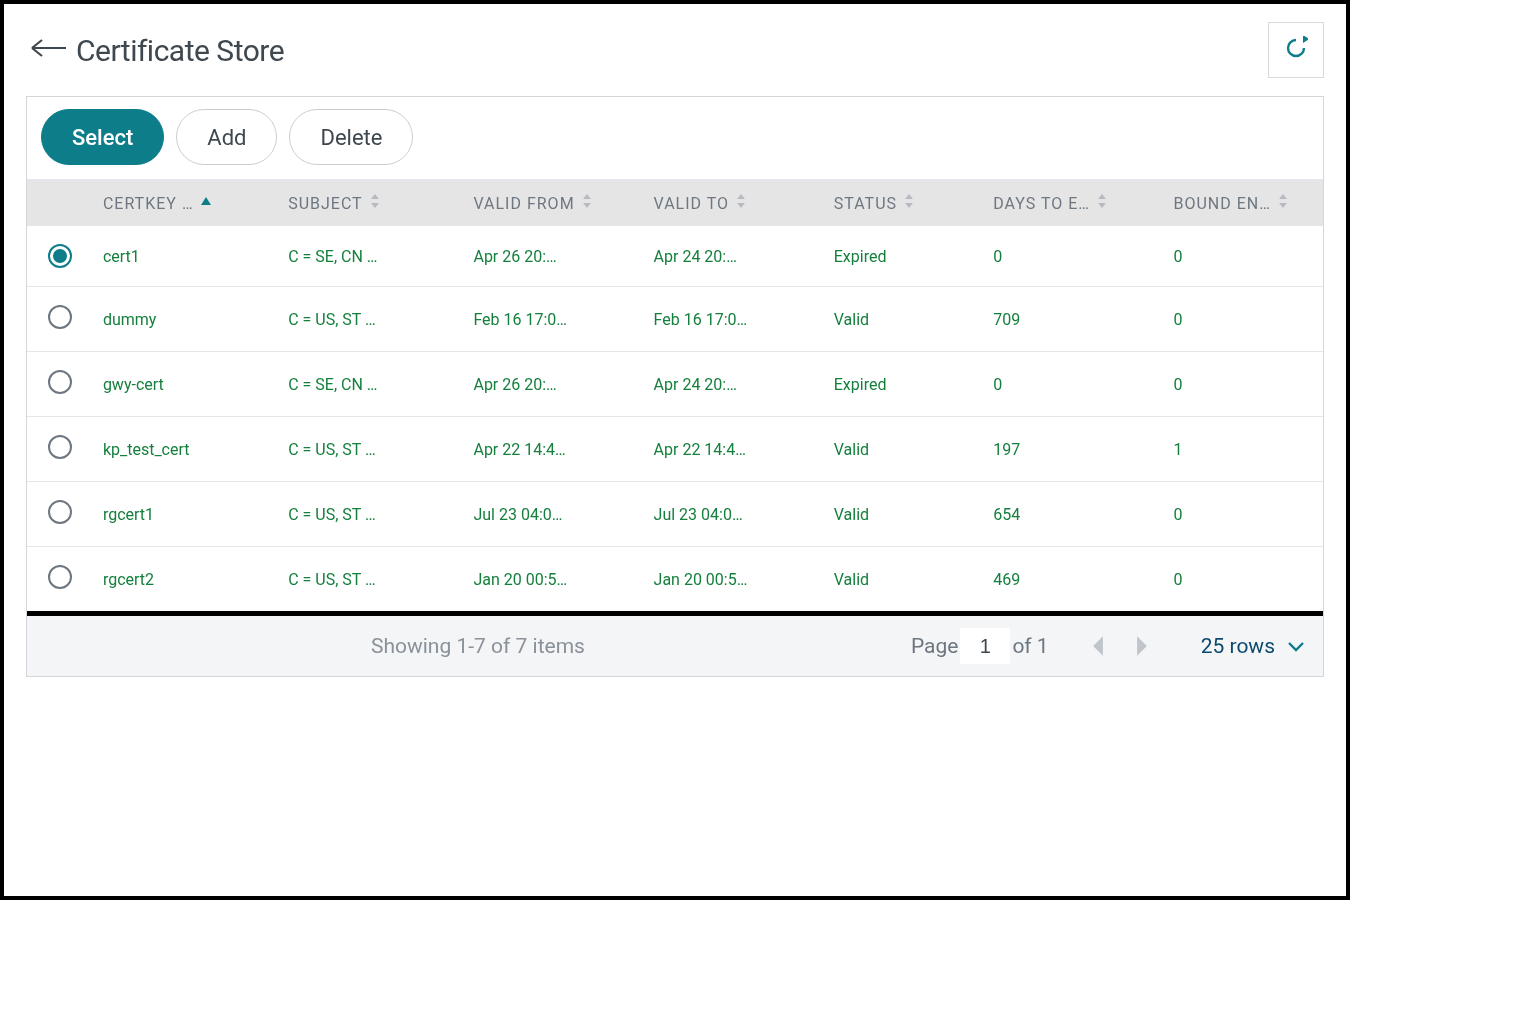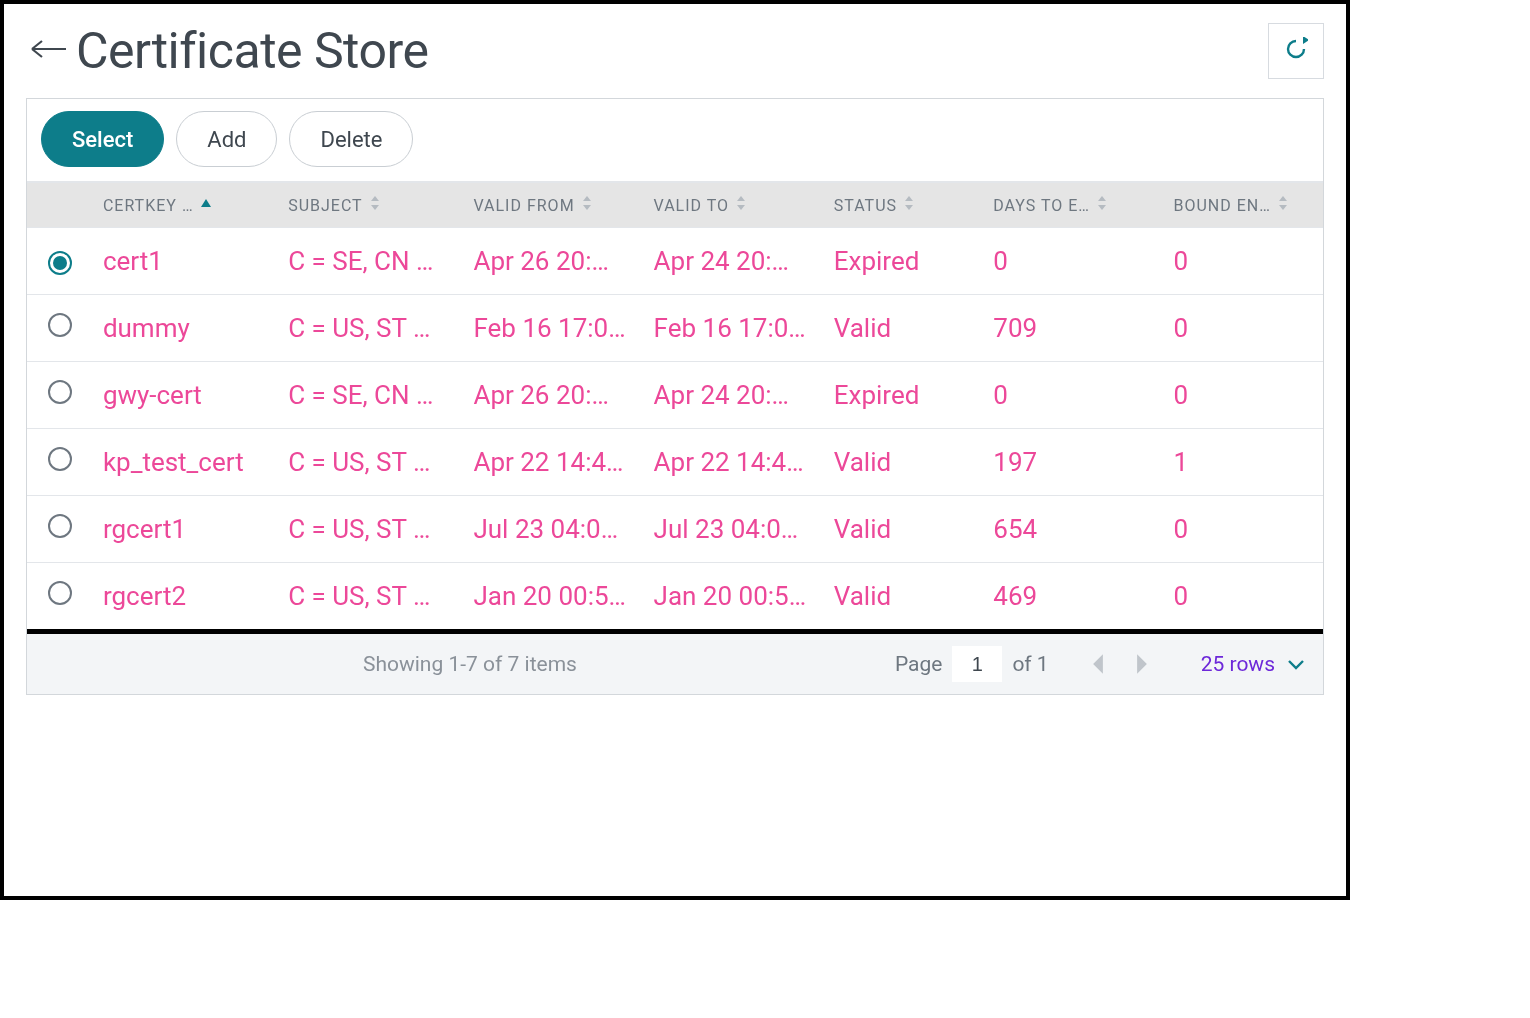--- a/index.html
+++ b/index.html
@@ -35,21 +35,21 @@
     width: 44px;
     height: 44px;
     display: flex;
     align-items: center;
     justify-content: center;
     cursor: pointer;
     color: #3f474f;
   }
   .back-btn svg { width: 40px; height: 30px; stroke: #3f474f; stroke-width: 2.2; fill: none; }
   .page-title {
-    font-size: 50px;
+    font-size: 30px;
     font-weight: 400;
     color: #3f474f;
     letter-spacing: -0.5px;
   }
   .refresh-btn {
     width: 56px;
     height: 56px;
     border: 1px solid #d7dbe0;
     display: flex;
     align-items: center;
@@ -117,22 +117,22 @@
     display: inline-flex;
     align-items: center;
     gap: 6px;
   }
   .sort-icon-both svg, .sort-icon-asc svg { width: 12px; height: 16px; }
   .sort-icon-both { color: #b5bbc1; }
   .sort-icon-asc { color: #0d7d8a; }
 
   tbody td {
     border-bottom: 1px solid #e3e6ea;
-    font-size: 26px;
-    color: #ec4899;
+    font-size: 16px;
+    color: #15803d;
     padding: 18px 10px;
     white-space: nowrap;
     overflow: hidden;
     text-overflow: ellipsis;
   }
   tbody tr:last-child td { border-bottom: none; }
 
   .radio {
     width: 24px; height: 24px;
     border: 2.5px solid #6e7780;
@@ -155,38 +155,38 @@
     border-top: 5px solid #000000;
     padding: 12px 18px;
     display: flex;
     align-items: center;
     font-size: 21px;
     color: #8a9199;
   }
   .footer-left { flex: 1; text-align: center; }
   .footer-left .status-text { display: inline-block; }
   .page-group {
-    display: flex; align-items: center; gap: 10px; color: #6e7780; white-space: nowrap;
+    display: flex; align-items: center; gap: 2px; color: #6e7780; white-space: nowrap;
   }
   .page-input {
     width: 50px; height: 36px;
     border: none;
     background: #fff;
     text-align: center;
     font-size: 20px;
     color: #3f474f;
   }
   .pagers {
     display: flex; gap: 26px; margin-left: 40px;
   }
   .pager-btn { width: 18px; height: 22px; cursor: pointer; color: #c0c5cb; }
   .pager-btn svg { width: 100%; height: 100%; fill: currentColor; }
   .rows-select {
     margin-left: 50px;
-    color: #6d28d9;
+    color: #0c4a6e;
     display: flex;
     align-items: center;
     gap: 12px;
     cursor: pointer;
     font-weight: 400;
   }
   .rows-select svg { width: 18px; height: 12px; stroke: #0d7d8a; stroke-width: 2.4; fill: none; }
 
   .col-certkey { width: 180px; }
   .col-subject { width: 180px; }

